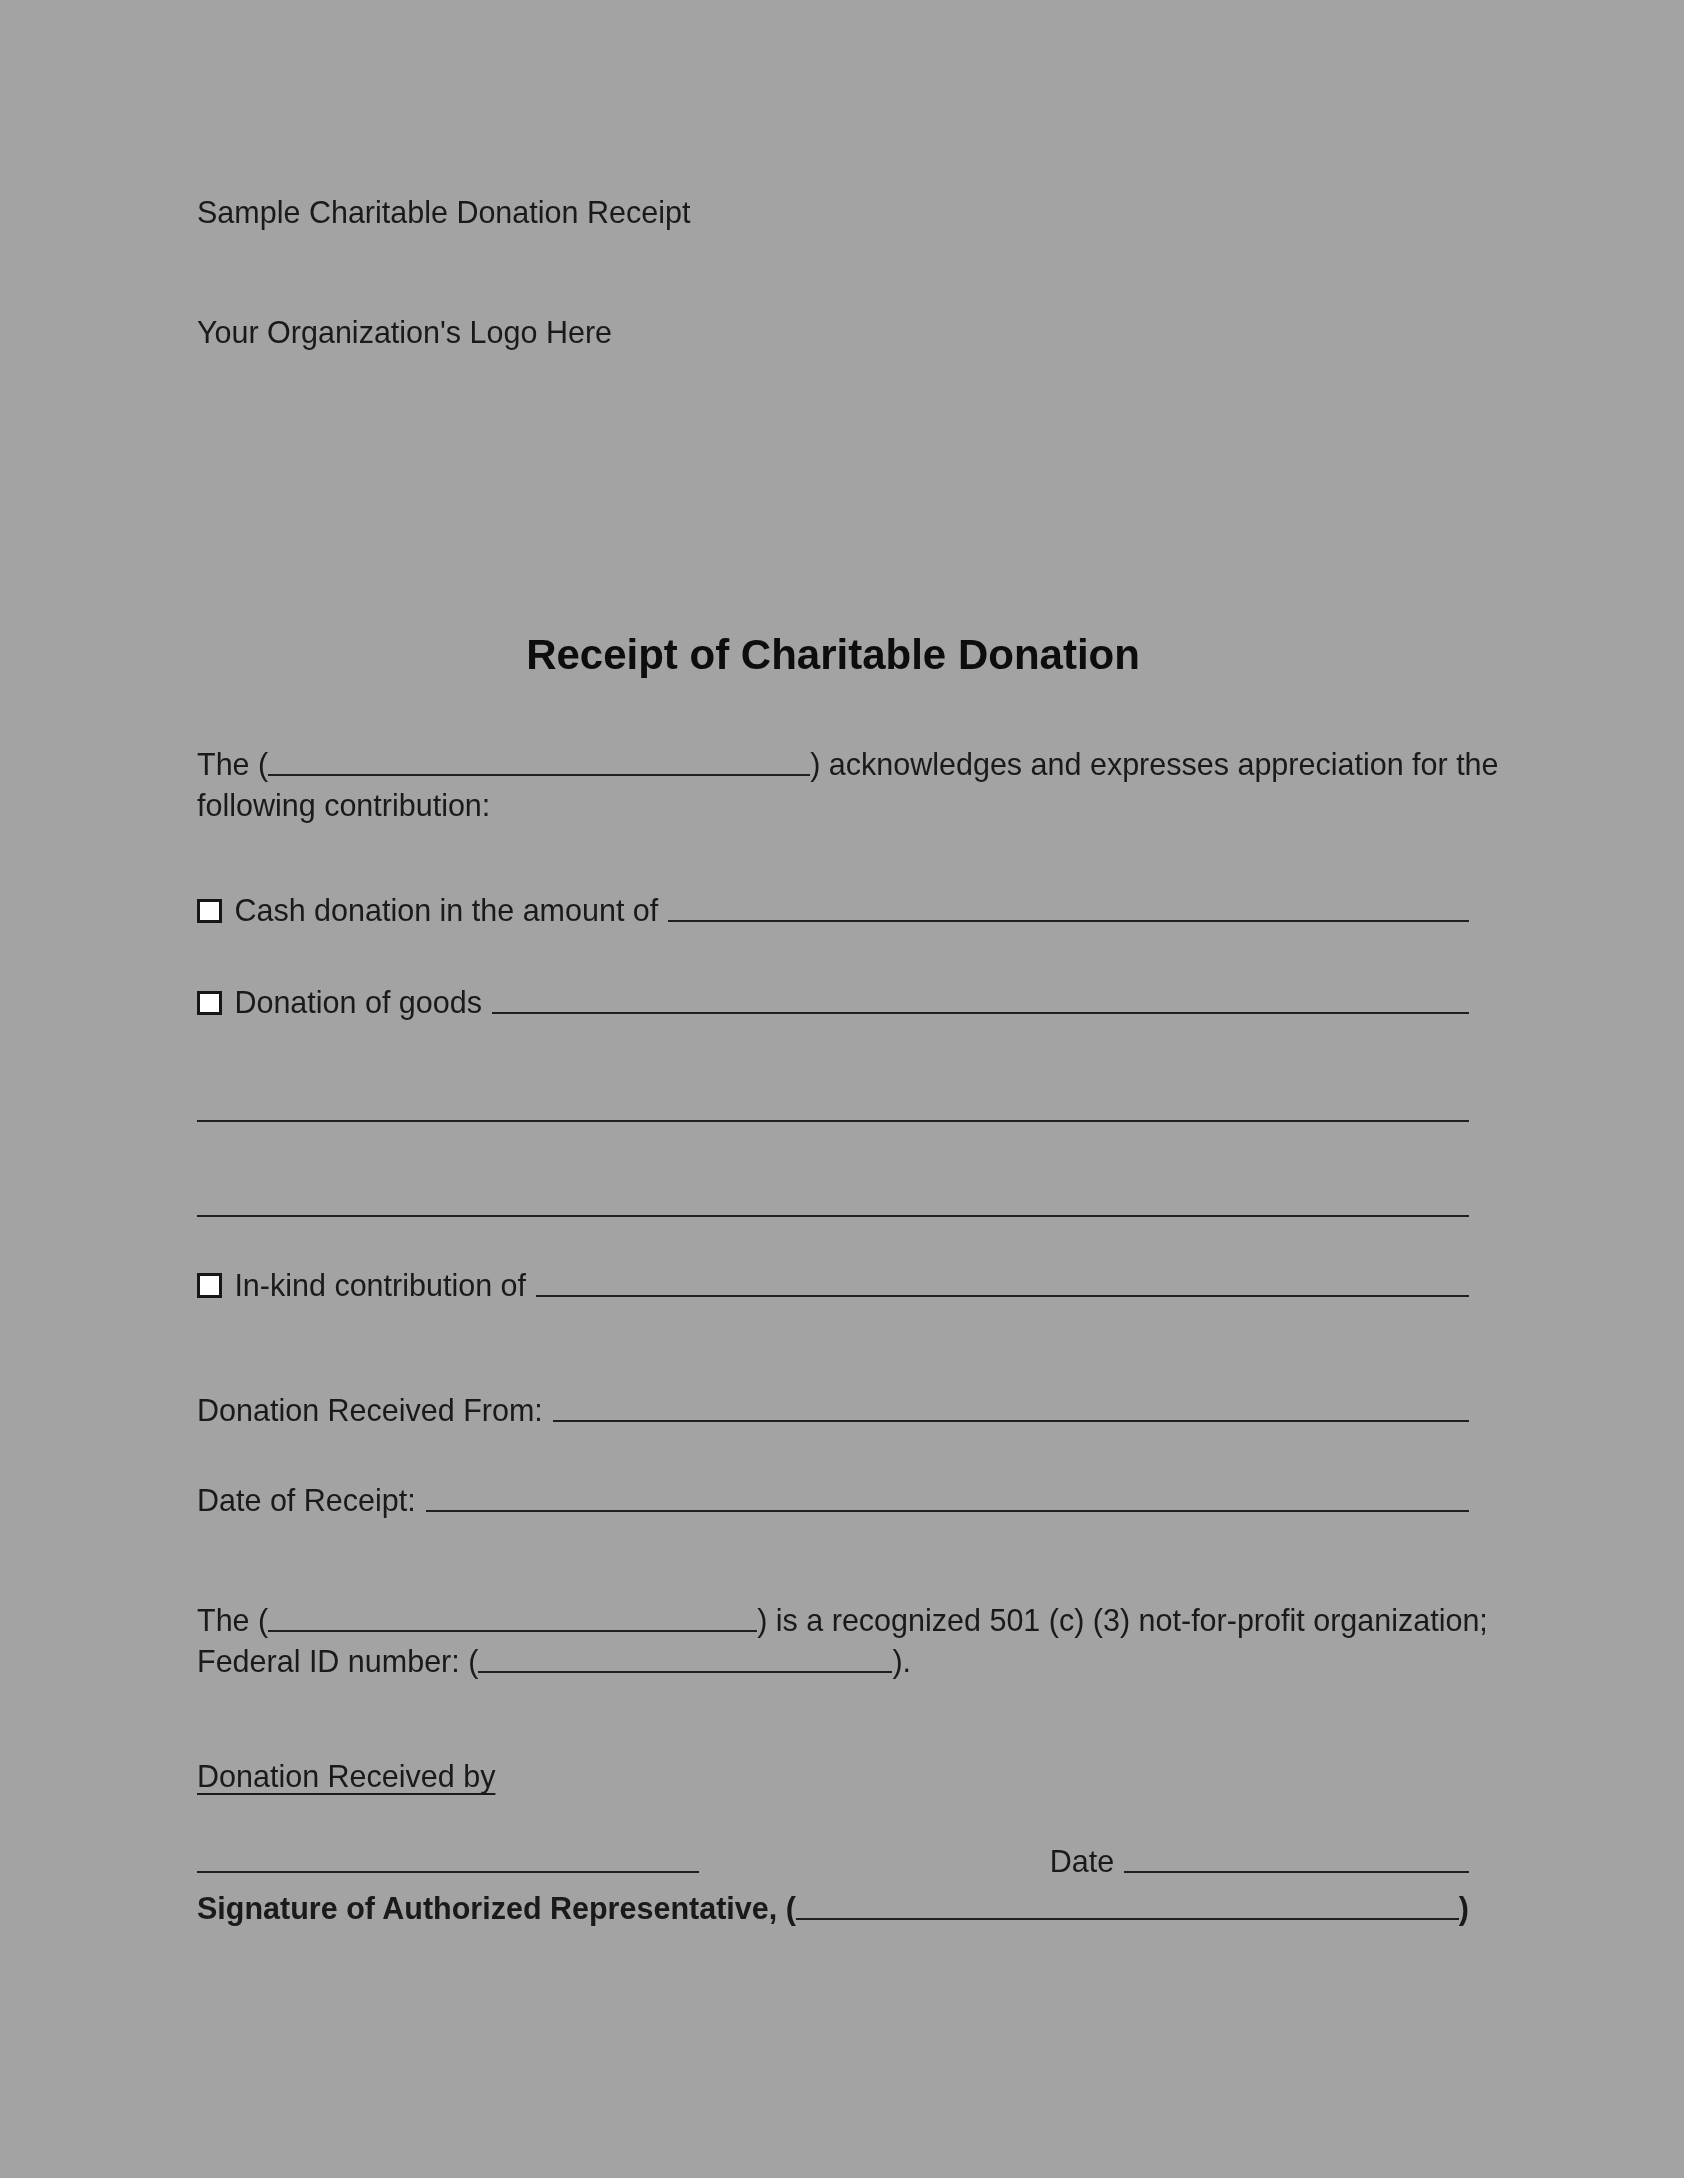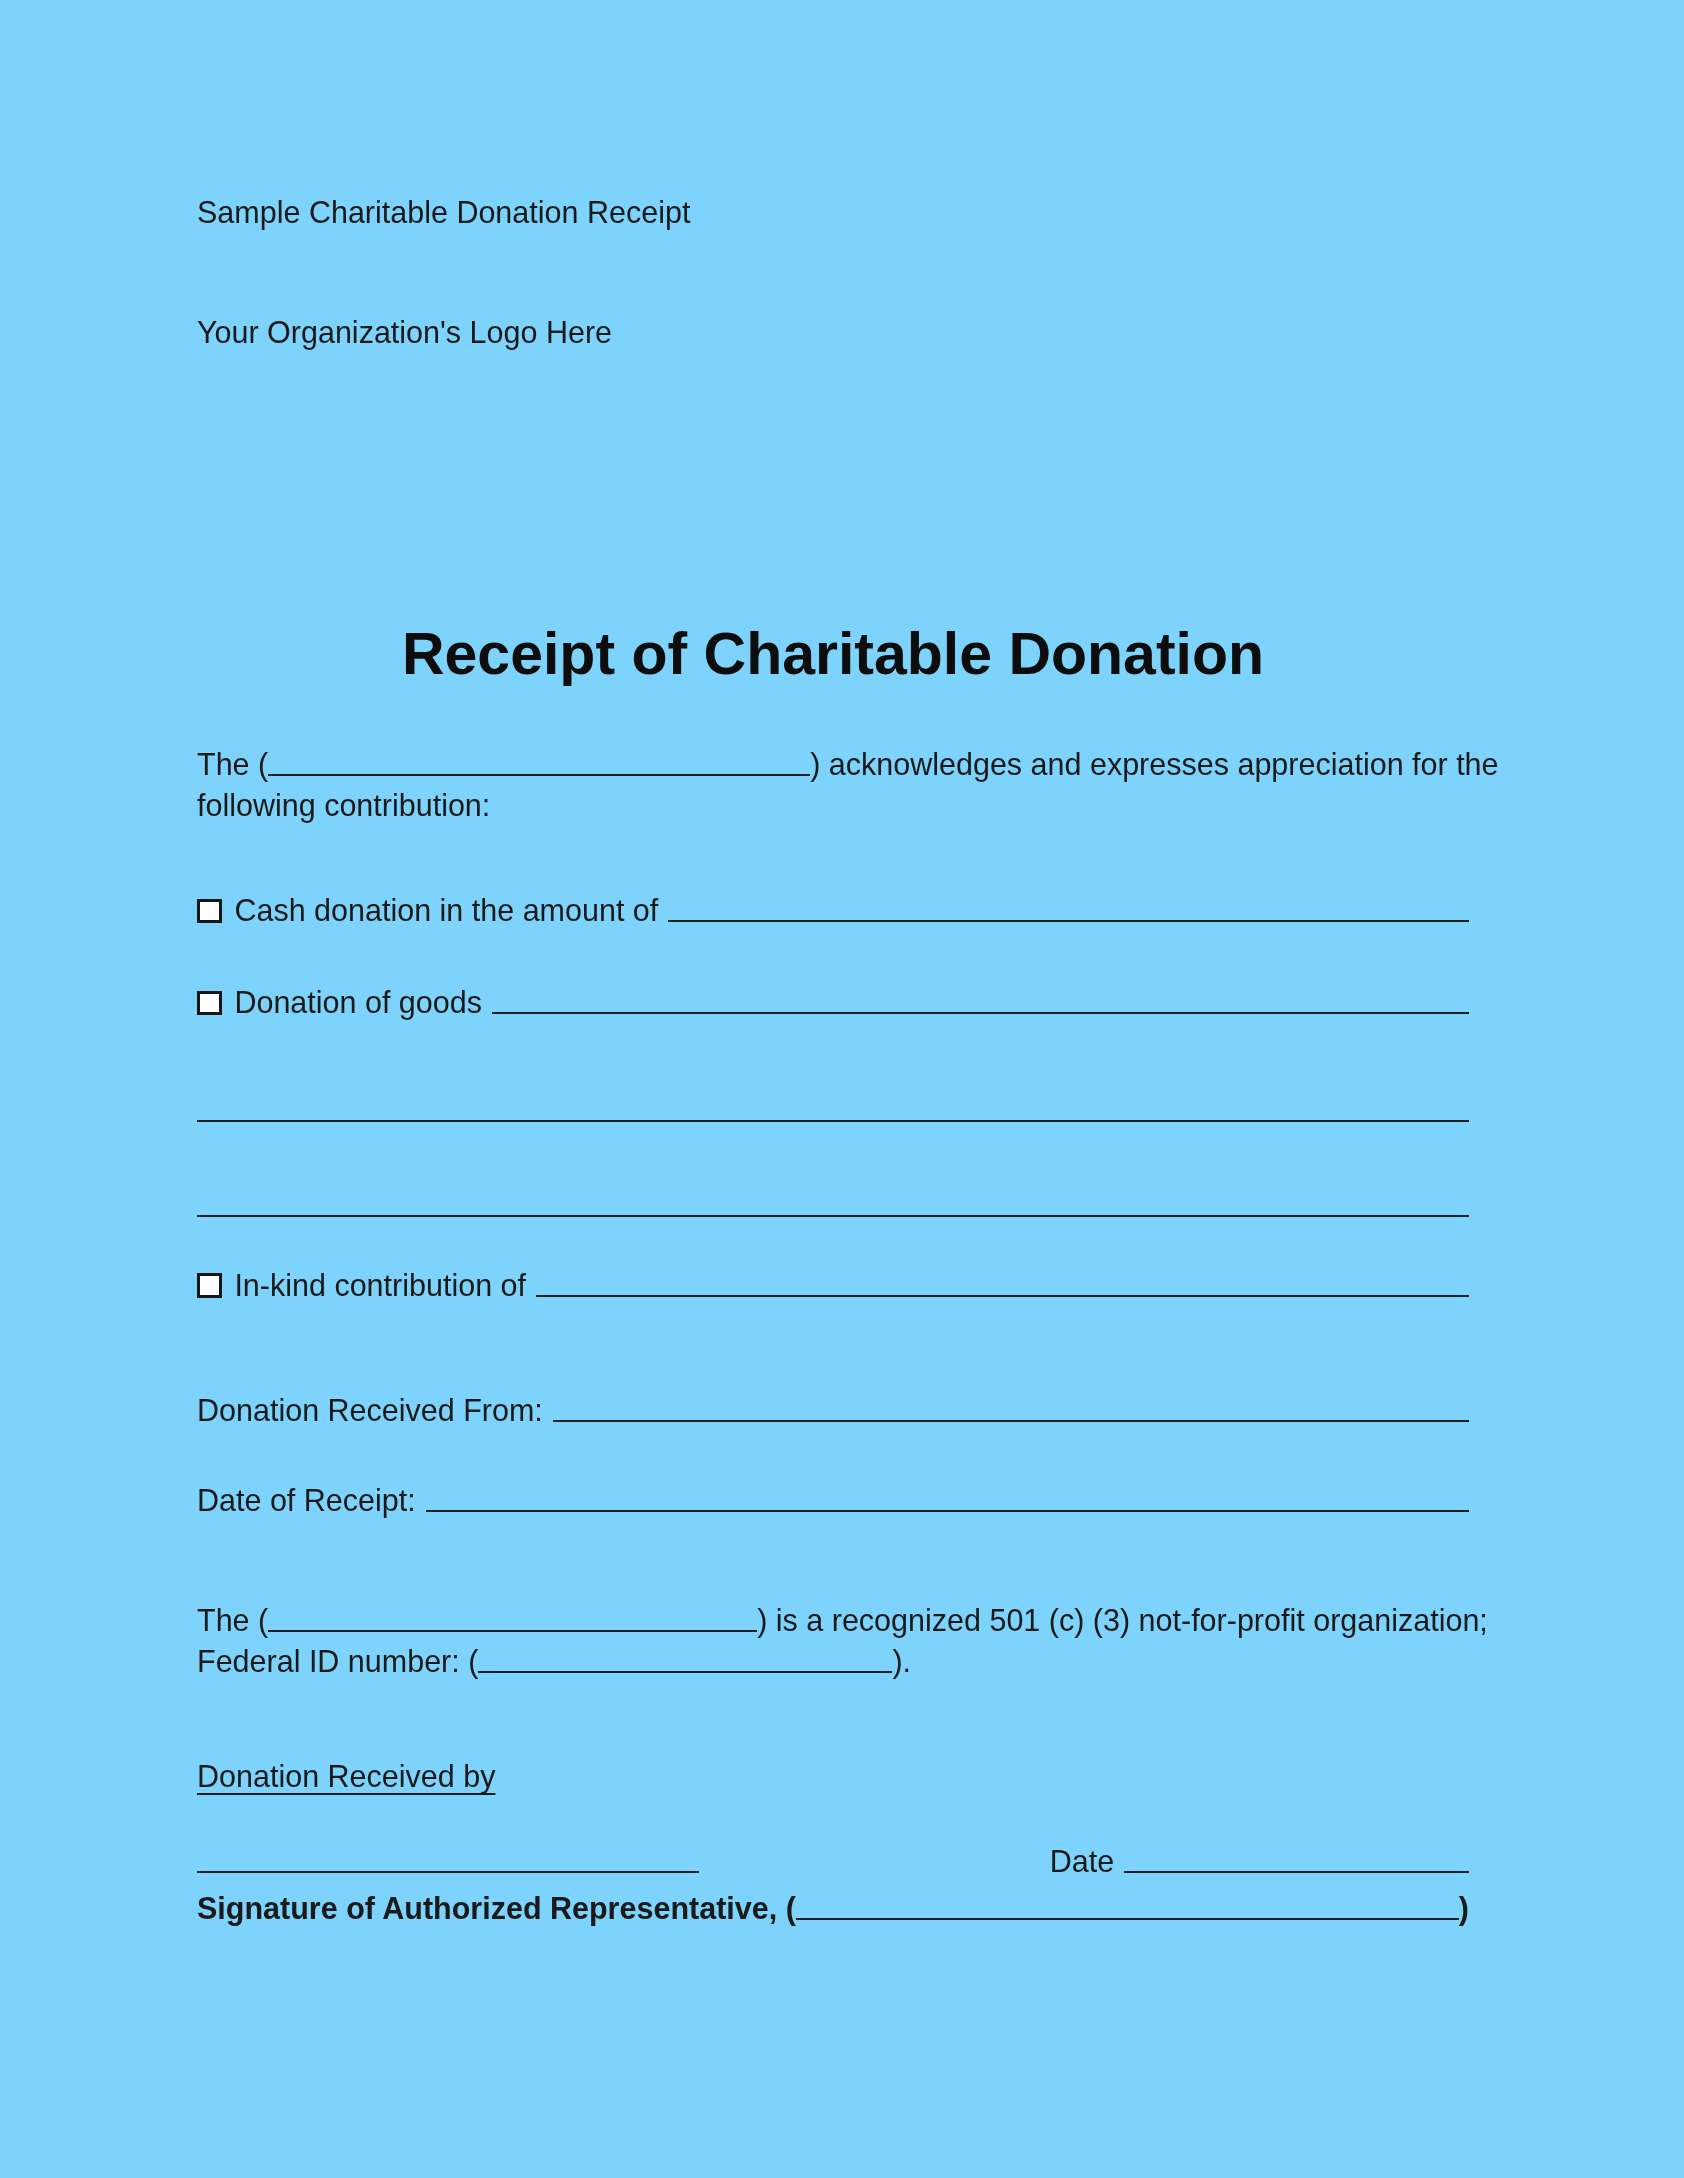--- a/index.html
+++ b/index.html
@@ -3,21 +3,21 @@
 <meta charset="utf-8">
 <style>
   * { box-sizing: border-box; margin: 0; padding: 0; }
   html, body { background: #f4f4f4; }
   body { font-family: "Liberation Sans", sans-serif; }
 
   .page {
     position: relative;
     width: 1684px;
     height: 2179px;
-    background: #7dd3fc;
+    background: #a3a3a3;
     color: #1a1a1a;
     overflow: hidden;
     padding: 192px 215px 12px 197px;
     font-size: 30.5px;
     line-height: 41px;
   }
 
   .row { display: flex; align-items: center; white-space: nowrap; }
 
   .fill {
@@ -31,21 +31,21 @@
     width: 24.6px;
     height: 24.6px;
     border: 3px solid #161616;
     background: #ffffff;
     flex: 0 0 auto;
     align-self: flex-end;
     margin: 0 12.8px 7.9px 0;
   }
 
   .title {
-    font-size: 59px;
+    font-size: 42px;
     line-height: 71px;
     font-weight: 700;
     text-align: center;
     color: #0d0d0d;
     margin-top: 266px;
   }
 
   .doc-subtitle { margin-top: 0; }
   .logo-line    { margin-top: 79px; }
   .intro        { margin-top: 54px; }

